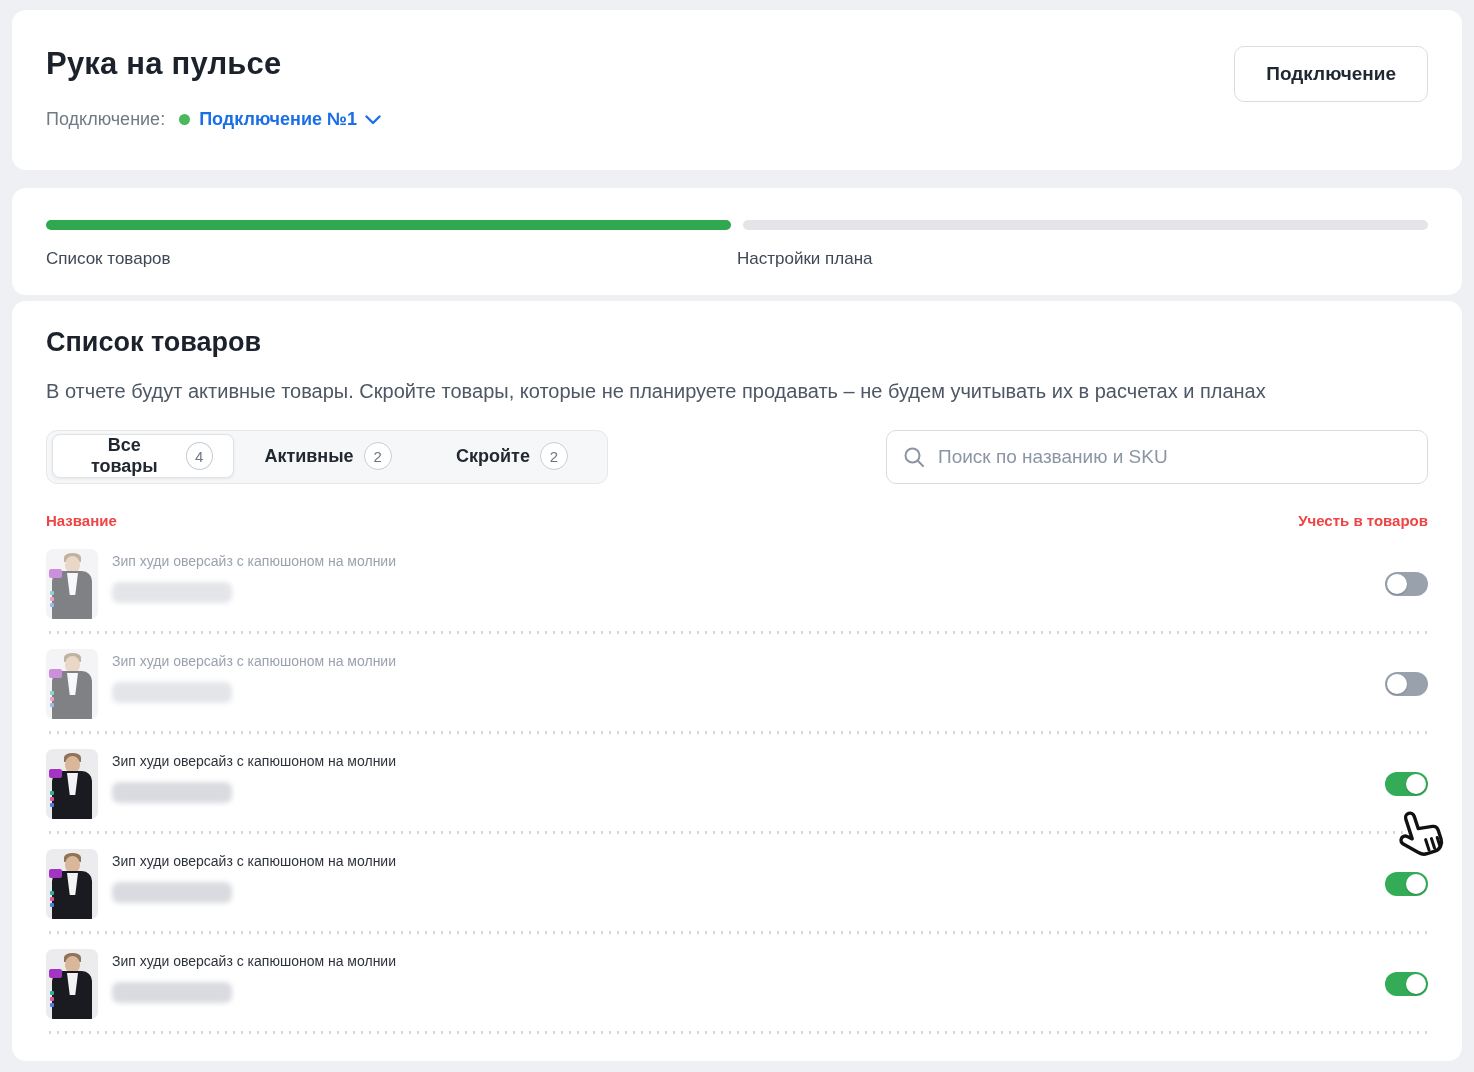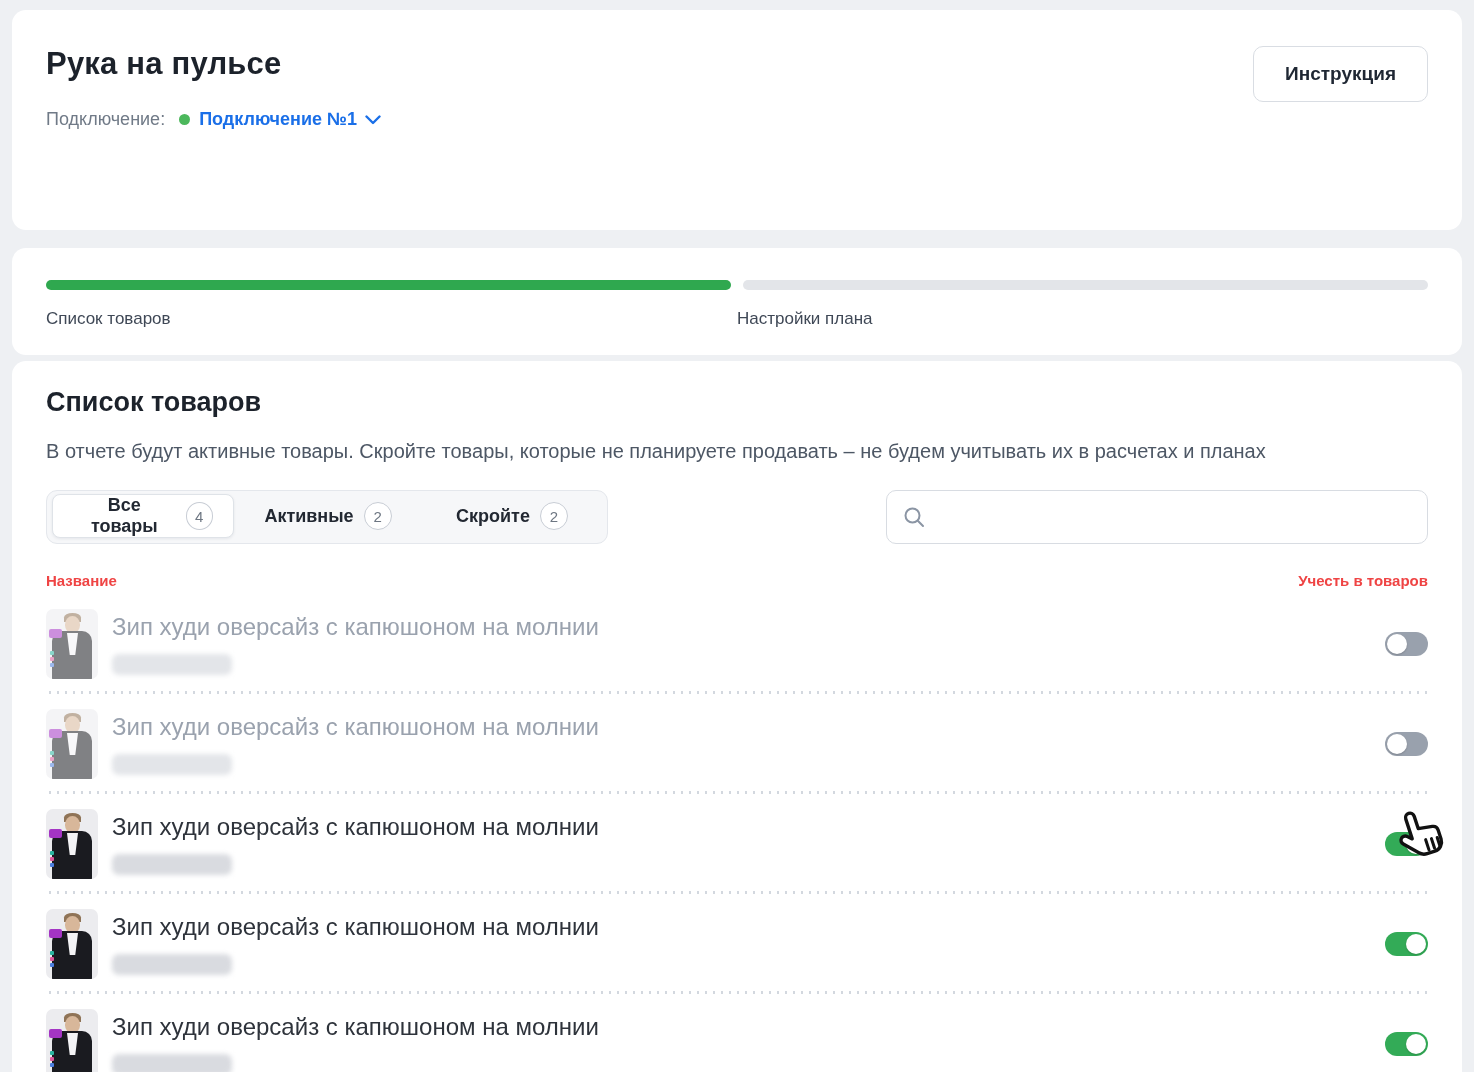--- a/index.html
+++ b/index.html
@@ -16,21 +16,21 @@
     color:#2E333B;
     position:relative;
   }
   .page{padding:10px 12px;height:100%;}
   .card{
     background:#fff;
     border-radius:14px;
     position:relative;
   }
   
-  .header-card{height:220px;margin-bottom:18px;padding:36px 34px 0;}
+  .header-card{height:160px;margin-bottom:18px;padding:36px 34px 0;}
   .page-title{font-size:31px;font-weight:700;color:#1C222B;letter-spacing:.2px;}
   .instruction-btn{
     position:absolute;top:36px;right:34px;height:56px;padding:0 31px;
     background:#fff;border:1px solid #D9DDE3;border-radius:10px;
     font-family:inherit;font-size:19px;font-weight:700;color:#1F2733;cursor:pointer;
   }
   .connection-row{margin-top:27px;display:flex;align-items:center;font-size:18px;}
   .connection-label{color:#707A87;}
   .status-dot{width:11px;height:11px;border-radius:50%;background:#4CB85C;margin:0 9px 0 14px;}
   .connection-link{display:flex;align-items:center;color:var(--link-blue);font-weight:700;cursor:pointer;}
@@ -96,21 +96,21 @@
   .t-head{position:absolute;left:19px;top:7px;width:15px;height:17px;border-radius:50% 50% 45% 45%;background:#D8B79A;}
   .t-hair{position:absolute;left:18px;top:4px;width:17px;height:9px;border-radius:50% 50% 0 0;background:#8F7356;}
   .t-body{position:absolute;left:6px;top:22px;width:40px;height:48px;border-radius:10px 10px 0 0;background:#1A1B20;}
   .t-tee{position:absolute;left:21px;top:24px;width:11px;height:22px;background:#F4F4F6;clip-path:polygon(0 0,100% 0,75% 100%,25% 100%);}
   .t-badge{position:absolute;left:3px;top:20px;width:13px;height:9px;border-radius:2px;background:#A435C4;}
   .t-dot{position:absolute;left:4px;width:4px;height:4px;border-radius:1px;}
   .t-dot.d1{top:42px;background:#2AB5A0;}
   .t-dot.d2{top:48px;background:#E0569B;}
   .t-dot.d3{top:54px;background:#4C7FE0;}
   .row-text{margin-left:14px;align-self:flex-start;padding-top:4px;}
-  .row-title{font-size:24px;color:#2E333B;}
+  .row-title{font-size:14px;color:#2E333B;}
   .row-sku-blur{margin-top:13px;width:120px;height:21px;border-radius:7px;background:#D9DBE0;filter:blur(2.5px);}
   .row.dimmed .row-title{color:#9AA2AE;}
   .row.dimmed .thumb{opacity:.55;}
   .row.dimmed .row-sku-blur{background:#E3E5E9;}
   .toggle{
     margin-left:auto;width:43px;height:24px;border-radius:12px;position:relative;
     cursor:pointer;flex:none;border:none;padding:0;
   }
   .toggle.off{background:var(--toggle-off);}
   .toggle.on{background:#33AB57;}
@@ -123,21 +123,21 @@
   
   .cursor-overlay{position:absolute;left:1398px;top:806px;width:52px;height:62px;pointer-events:none;z-index:5;}
 </style>
 </head>
 <body>
 
 <div class="page">
 
   <div class="card header-card">
     <h1 class="page-title">Рука на пульсе</h1>
-    <button class="instruction-btn">Инструкция</button>
+    <button class="instruction-btn">Подключение</button>
     <div class="connection-row">
       <span class="connection-label">Подключение:</span>
       <span class="status-dot"></span>
       <span class="connection-link">
         <span>Подключение №1</span>
         <svg width="16" height="10" viewBox="0 0 16 10">
             <path d="M1.5 1.5 L8 8 L14.5 1.5" fill="none" stroke="#1A6FE8" stroke-width="2.4" stroke-linecap="round" stroke-linejoin="round"></path>
           </svg>
       </span>
     </div>
@@ -173,20 +173,21 @@
   <button class="filter-tab" aria-selected="false">
     <span>Скройте</span>
     <span class="count-badge">2</span>
   </button>
 </div>
       <div class="search-box">
         <svg width="22" height="22" viewBox="0 0 22 22">
             <circle cx="9.5" cy="9.5" r="7" fill="none" stroke="#8B95A4" stroke-width="2"></circle>
             <path d="M14.8 14.8 L20 20" stroke="#8B95A4" stroke-width="2" stroke-linecap="round"></path>
           </svg>
+        <input class="search-input" type="text" placeholder="Поиск по названию и SKU" style="">
       </div>
     </div>
 
     <div class="table-header">
       <span>Название</span>
       <span>Учесть в товаров</span>
     </div>
 
     <div class="rows" id="rows">
   <div class="row dimmed">

